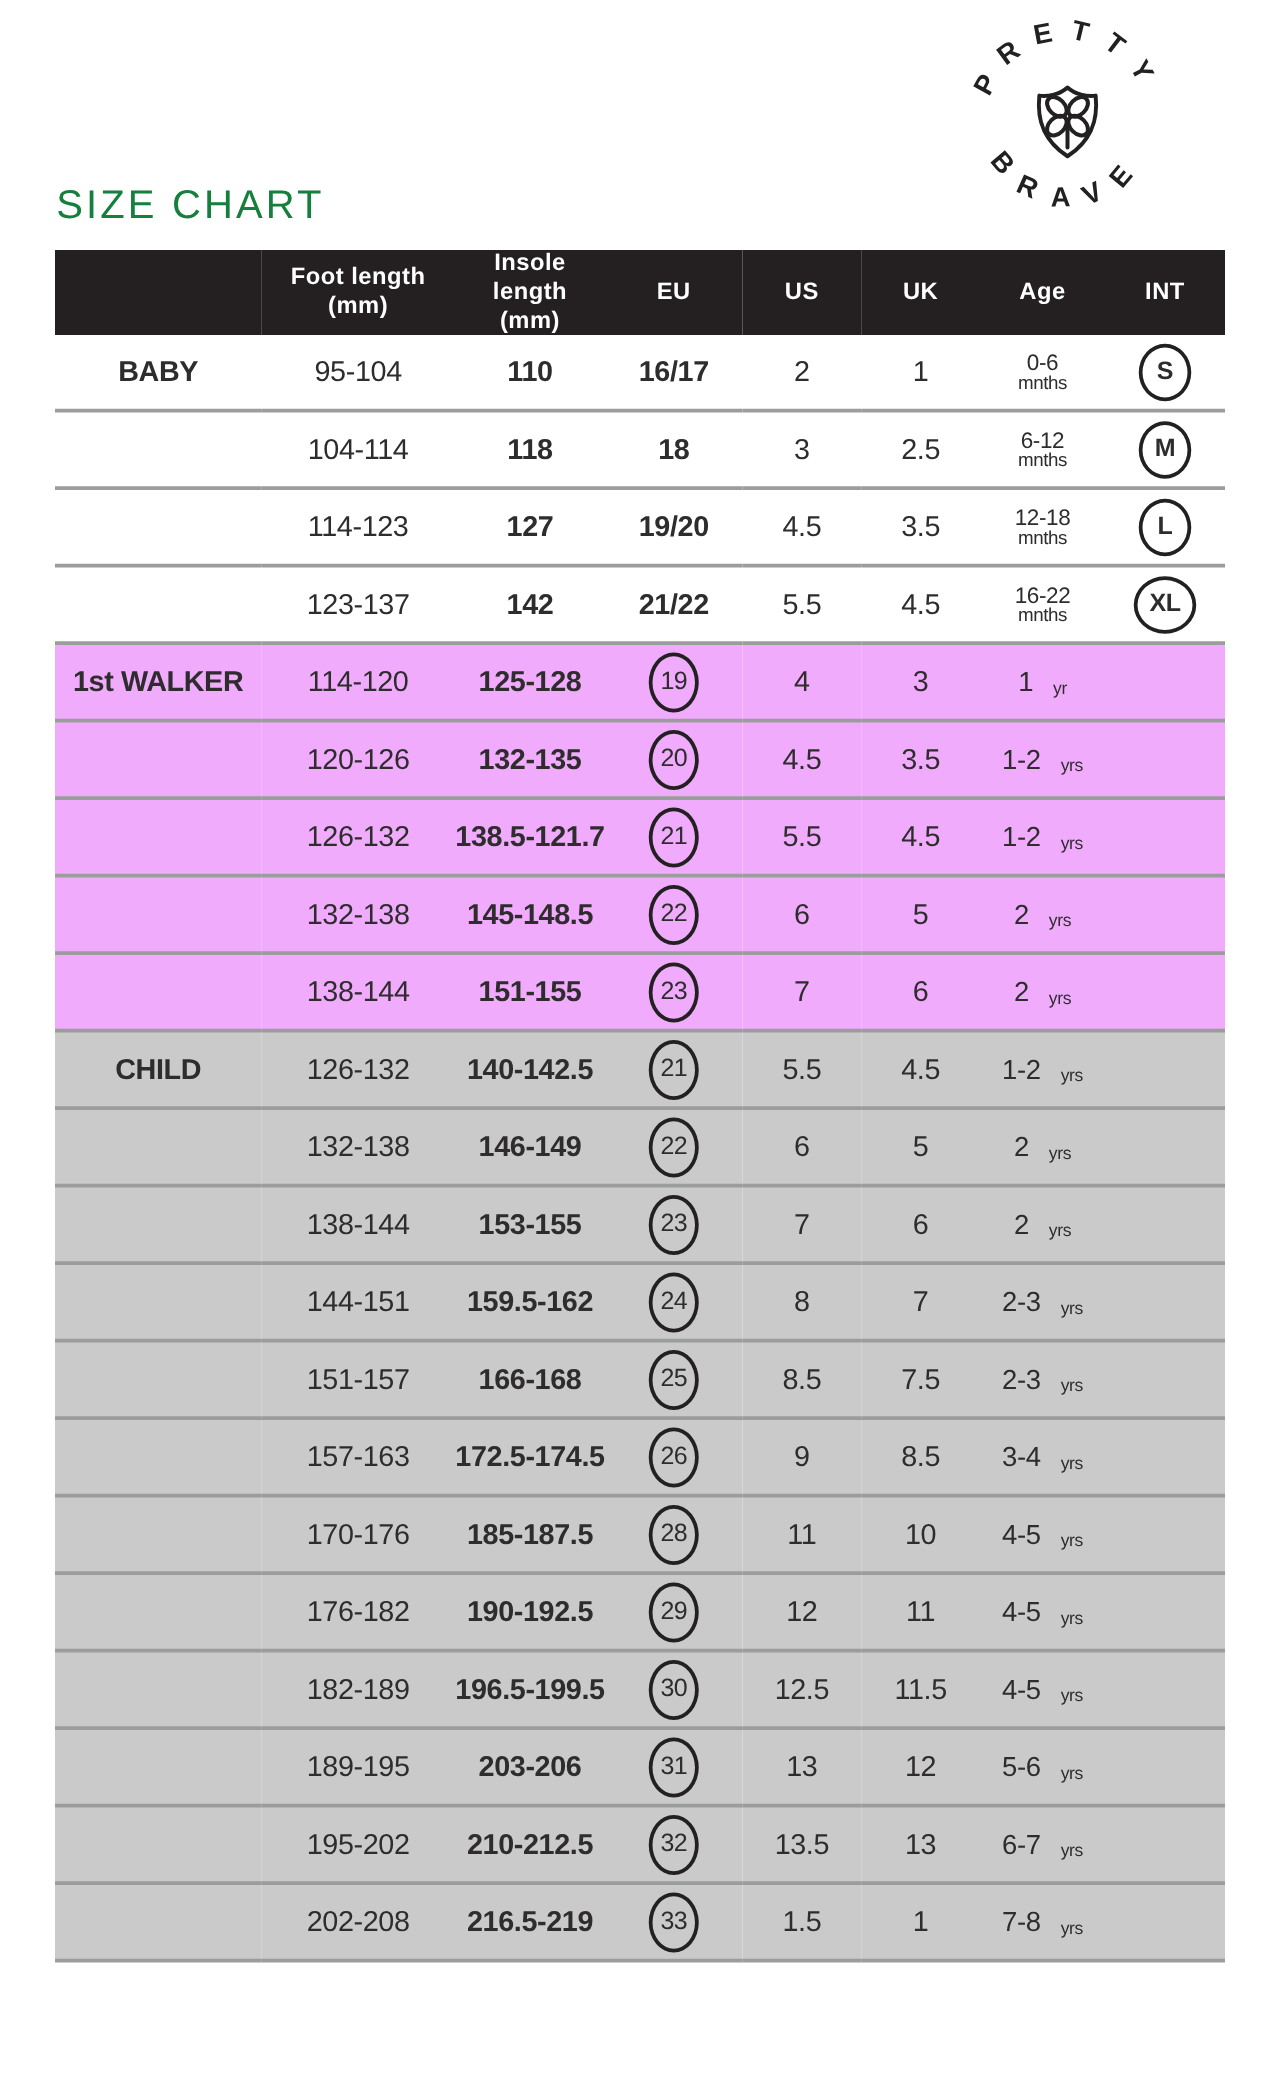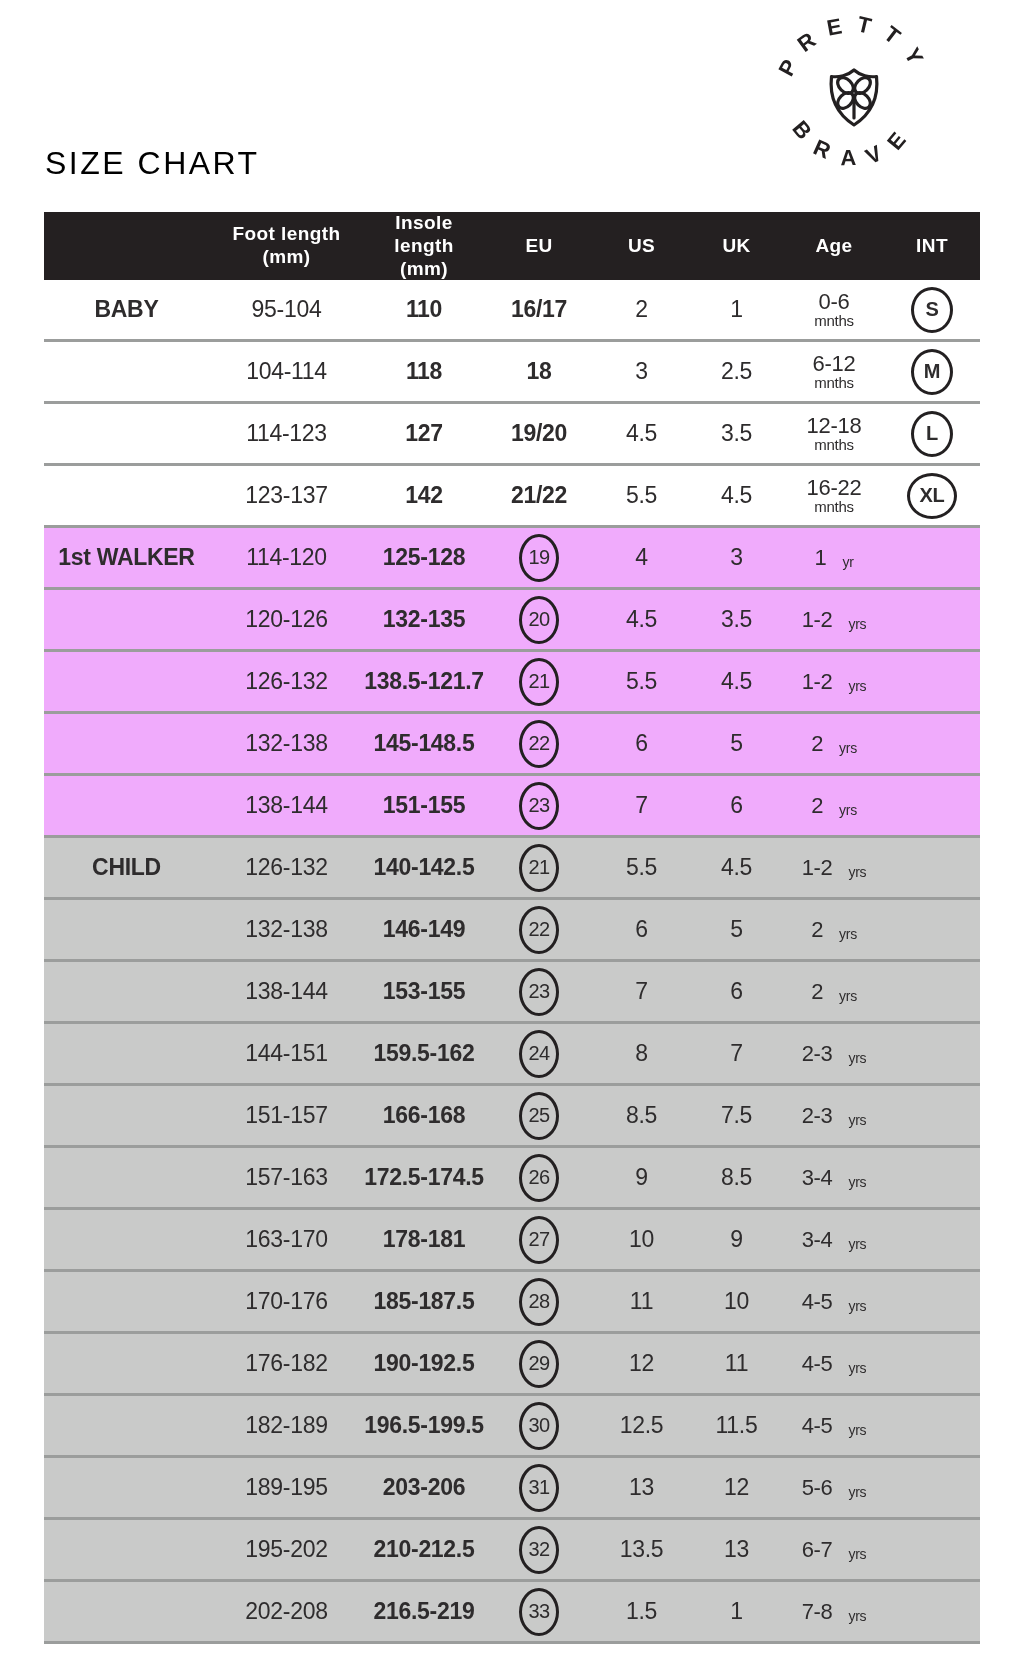--- a/index.html
+++ b/index.html
@@ -19,26 +19,26 @@
     font-weight: bold;
     fill: #232021;
   }
   .logo-arc-text.top { font-size: 22px; letter-spacing: 13px; }
   .logo-arc-text.bottom { font-size: 22px; letter-spacing: 15px; }
 
   
   .page-title {
     position: absolute; top: 146px; left: 45px; margin: 0;
     font-size: 32px; font-weight: 400; letter-spacing: 2.5px;
-    color: #000000; line-height: 34px; white-space: nowrap;
+    color: #15803d; line-height: 34px; white-space: nowrap;
   }
 
   
   table.size-table {
-    position: absolute; top: 212px; left: 44px;
+    position: absolute; top: 200px; left: 44px;
     width: 936px; border-collapse: collapse; table-layout: fixed; padding-left: 16px;
   }
   .size-table thead th {
     background: #242021; color: #ffffff;
     height: 57px; padding: 0;
     font-size: 19px; font-weight: bold; letter-spacing: 0.4px;
     text-align: center; vertical-align: middle;
     white-space: pre-line; line-height: 1.2;
   }
   .size-table tbody td {
@@ -70,21 +70,21 @@
     display: inline-flex; align-items: center; justify-content: center;
     width: 36px; height: 40px;
     border: 3px solid #232021; border-radius: 50%;
     font-weight: bold; font-size: 20px;
   }
   .int-badge.wide { width: 44px; }
 
   .age-num  { font-size: 22px; }
   .age-unit { font-size: 14px; margin-left: 16px; position: relative; top: 2px; }
   td.age.stacked { line-height: 1.0; }
-  td.age.stacked .age-num  { display: block; font-size: 22px; }
+  td.age.stacked .age-num  { display: block; font-size: 18px; }
   td.age.stacked .age-unit { display: block; margin-left: 0; top: 0; font-size: 15px; }
 </style>
 </head>
 <body>
 
 <div class="canvas">
 
   <div class="logo-wrap">
     <svg width="176" height="176" viewBox="0 0 176 176">
       <defs>
@@ -296,30 +296,20 @@
           <td class="foot">157-163</td>
           <td class="insole">172.5-174.5</td>
           <td class="eu"><span class="circle">26</span></td>
           <td class="us">9</td>
           <td class="uk">8.5</td>
           <td class="age"><span class="age-num">3-4</span><span class="age-unit">yrs</span></td>
           <td class="int"></td>
         </tr>
         <tr class="row child">
           <td class="cat"></td>
-          <td class="foot">163-170</td>
-          <td class="insole">178-181</td>
-          <td class="eu"><span class="circle">27</span></td>
-          <td class="us">10</td>
-          <td class="uk">9</td>
-          <td class="age"><span class="age-num">3-4</span><span class="age-unit">yrs</span></td>
-          <td class="int"></td>
-        </tr>
-        <tr class="row child">
-          <td class="cat"></td>
           <td class="foot">170-176</td>
           <td class="insole">185-187.5</td>
           <td class="eu"><span class="circle">28</span></td>
           <td class="us">11</td>
           <td class="uk">10</td>
           <td class="age"><span class="age-num">4-5</span><span class="age-unit">yrs</span></td>
           <td class="int"></td>
         </tr>
         <tr class="row child">
           <td class="cat"></td>

